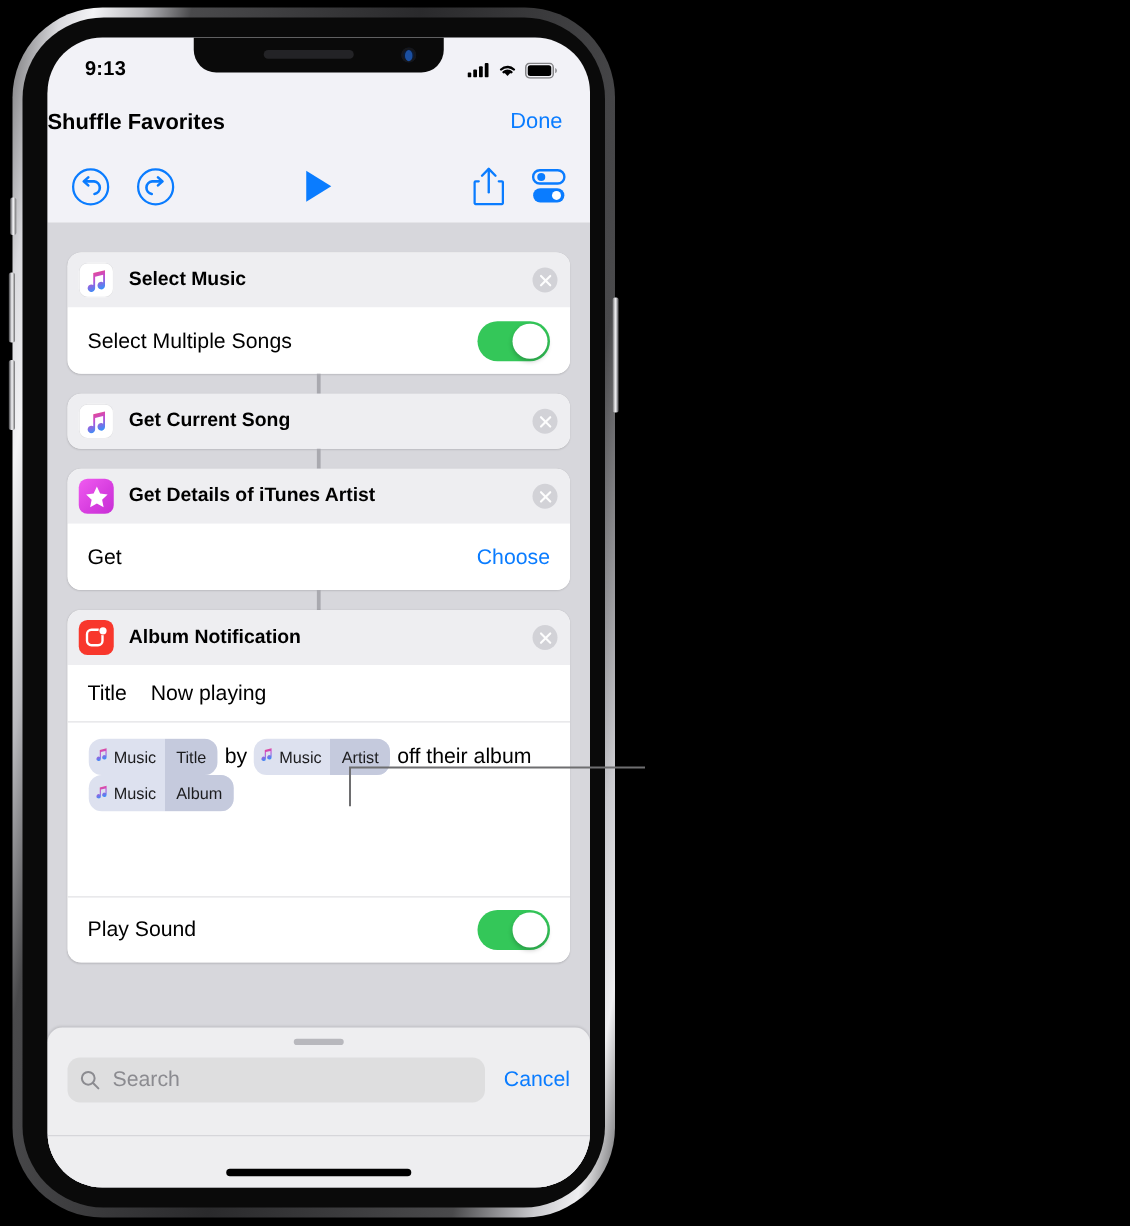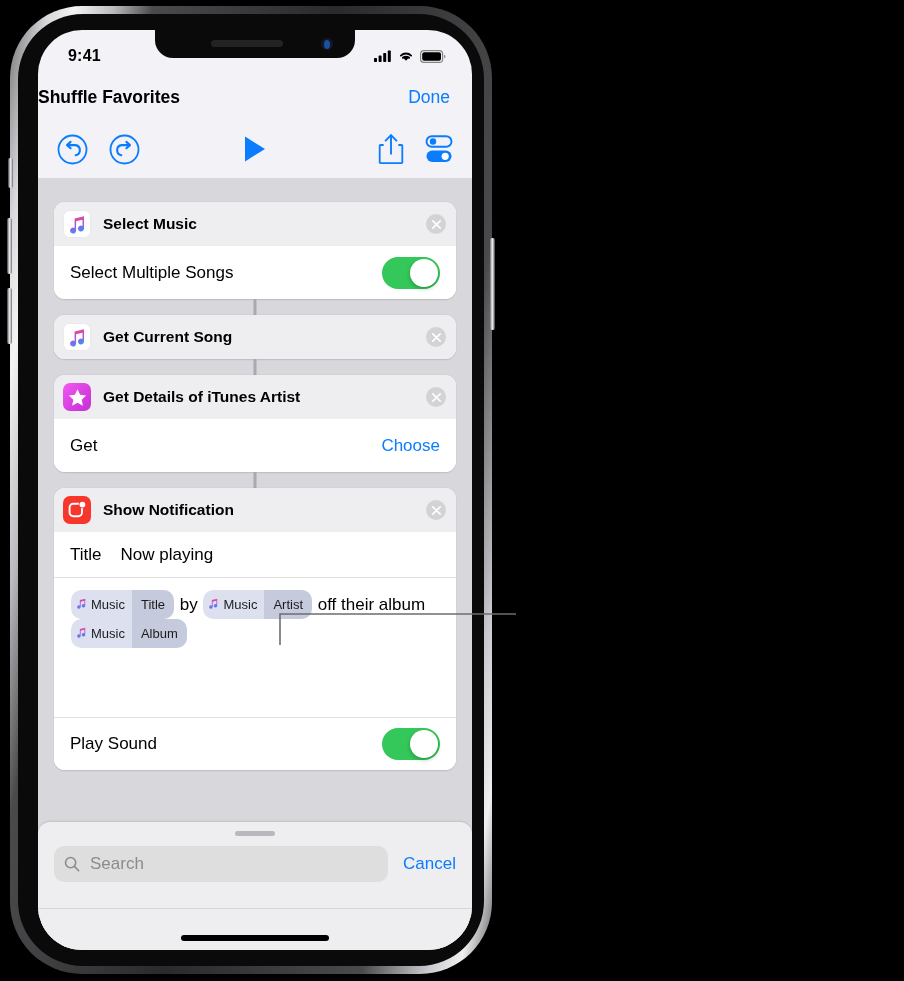--- a/index.html
+++ b/index.html
@@ -295,21 +295,21 @@
   <div class="side-btn" id="btn-power"></div>
 
   <div id="screen">
 
     <div id="notch">
       <div id="speaker-grille"></div>
       <div id="front-camera"></div>
     </div>
 
     <div id="status-bar">
-      <div id="status-time">9:41</div>
+      <div id="status-time">9:13</div>
       <div id="status-icons">
         <svg width="18" height="12" viewBox="0 0 18 12">
           <rect x="0" y="8" width="3" height="4" rx="0.8" fill="#000"></rect>
           <rect x="4.6" y="5.6" width="3" height="6.4" rx="0.8" fill="#000"></rect>
           <rect x="9.2" y="3" width="3" height="9" rx="0.8" fill="#000"></rect>
           <rect x="13.8" y="0.4" width="3" height="11.6" rx="0.8" fill="#000"></rect>
         </svg>
         <svg width="16" height="12" viewBox="0 0 16 12">
           <path d="M8 10.8 L5.4 7.9 a3.9 3.9 0 0 1 5.2 0 Z" fill="#000"></path>
           <path d="M2.9 5.6 a7.4 7.4 0 0 1 10.2 0" stroke="#000" stroke-width="1.9" fill="none" stroke-linecap="round"></path>
@@ -446,21 +446,21 @@
 
         <div class="card">
           <div class="card-header">
             <div class="app-icon" style="background:#f8372c;">
               <svg width="22" height="22" viewBox="0 0 22 22">
                 <rect x="3.6" y="4.8" width="12.4" height="12.4" rx="3.6" fill="none" stroke="#fff" stroke-width="1.9"></rect>
                 <circle cx="16.4" cy="5.6" r="3.6" fill="#f8372c"></circle>
                 <circle cx="16.4" cy="5.6" r="2.9" fill="#fff"></circle>
               </svg>
             </div>
-            <div class="card-title">Show Notification</div>
+            <div class="card-title">Album Notification</div>
             <div class="close-icon">
               <svg width="11" height="11" viewBox="0 0 11 11">
                 <path d="M1.8 1.8 L9.2 9.2 M9.2 1.8 L1.8 9.2" stroke="#fdfdfd" stroke-width="1.7" stroke-linecap="round"></path>
               </svg>
             </div>
           </div>
 
           <div class="notif-title-row">
             <div class="notif-title-label">Title</div>
             <div class="notif-title-value">Now playing</div>

